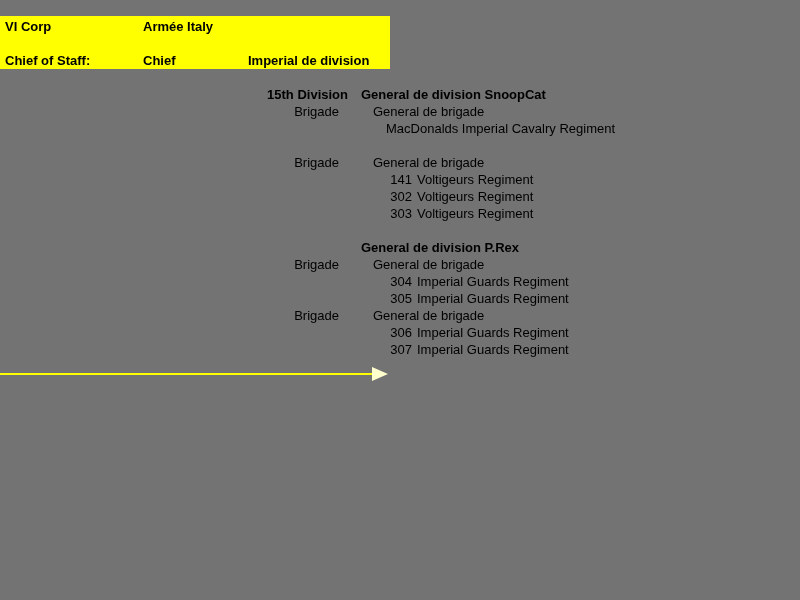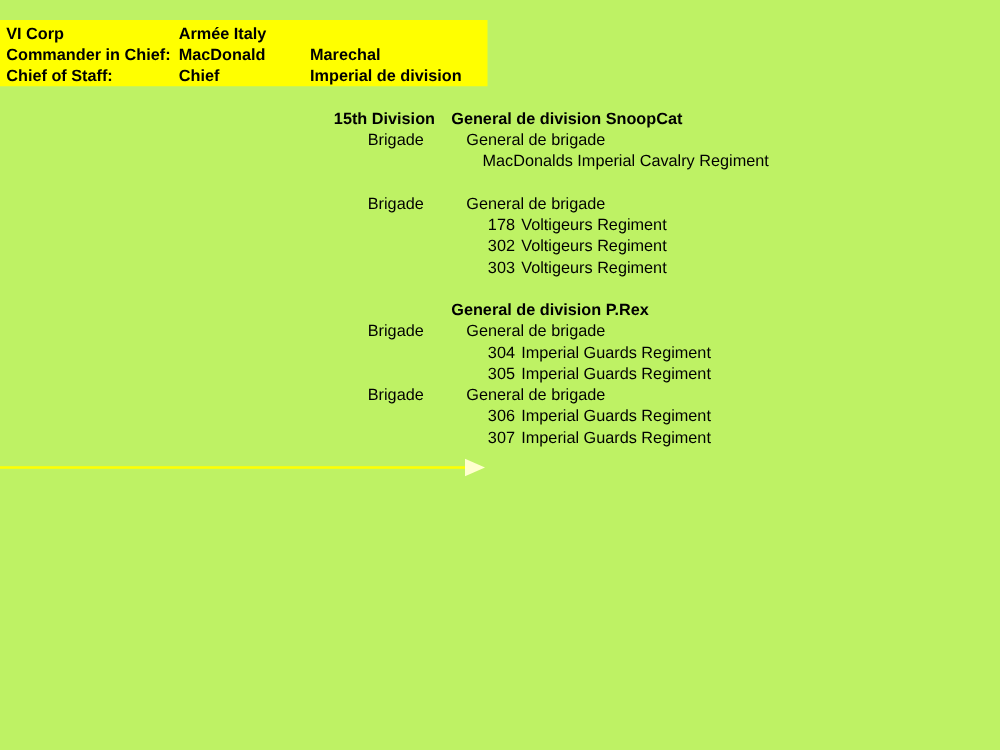--- a/index.html
+++ b/index.html
@@ -4,21 +4,21 @@
 <style>
   html, body {
     margin: 0;
     padding: 0;
     background: #ffffff;
   }
   .sheet {
     position: relative;
     width: 800px;
     height: 600px;
-    background: #bef264;
+    background: #737373;
     overflow: hidden;
     font-family: "Liberation Sans", sans-serif;
     font-size: 13px;
     color: #000000;
   }
 
   
   .corps-header {
     position: absolute;
     left: 0;
@@ -85,25 +85,20 @@
 </head>
 <body>
 
 <div class="sheet">
 
   <div class="corps-header">
     <div class="hrow r1">
       <span class="hc c1">VI Corp</span>
       <span class="hc c2">Armée Italy</span>
     </div>
-    <div class="hrow r2">
-      <span class="hc c1">Commander in Chief:</span>
-      <span class="hc c2">MacDonald</span>
-      <span class="hc c3">Marechal</span>
-    </div>
     <div class="hrow r3">
       <span class="hc c1">Chief of Staff:</span>
       <span class="hc c2">Chief</span>
       <span class="hc c3">Imperial de division</span>
     </div>
   </div>
 
   <div class="row" style="top:86px">
     <span class="cell div-name">15th Division</span>
     <span class="cell div-cmdr">General de division SnoopCat</span>
@@ -113,21 +108,21 @@
     <span class="cell brig-cmdr">General de brigade</span>
   </div>
   <div class="row" style="top:120px">
     <span class="cell reg-full">MacDonalds Imperial Cavalry Regiment</span>
   </div>
   <div class="row" style="top:154px">
     <span class="cell brig-label">Brigade</span>
     <span class="cell brig-cmdr">General de brigade</span>
   </div>
   <div class="row" style="top:171px">
-    <span class="cell reg-num">178</span>
+    <span class="cell reg-num">141</span>
     <span class="cell reg-name">Voltigeurs Regiment</span>
   </div>
   <div class="row" style="top:188px">
     <span class="cell reg-num">302</span>
     <span class="cell reg-name">Voltigeurs Regiment</span>
   </div>
   <div class="row" style="top:205px">
     <span class="cell reg-num">303</span>
     <span class="cell reg-name">Voltigeurs Regiment</span>
   </div>

